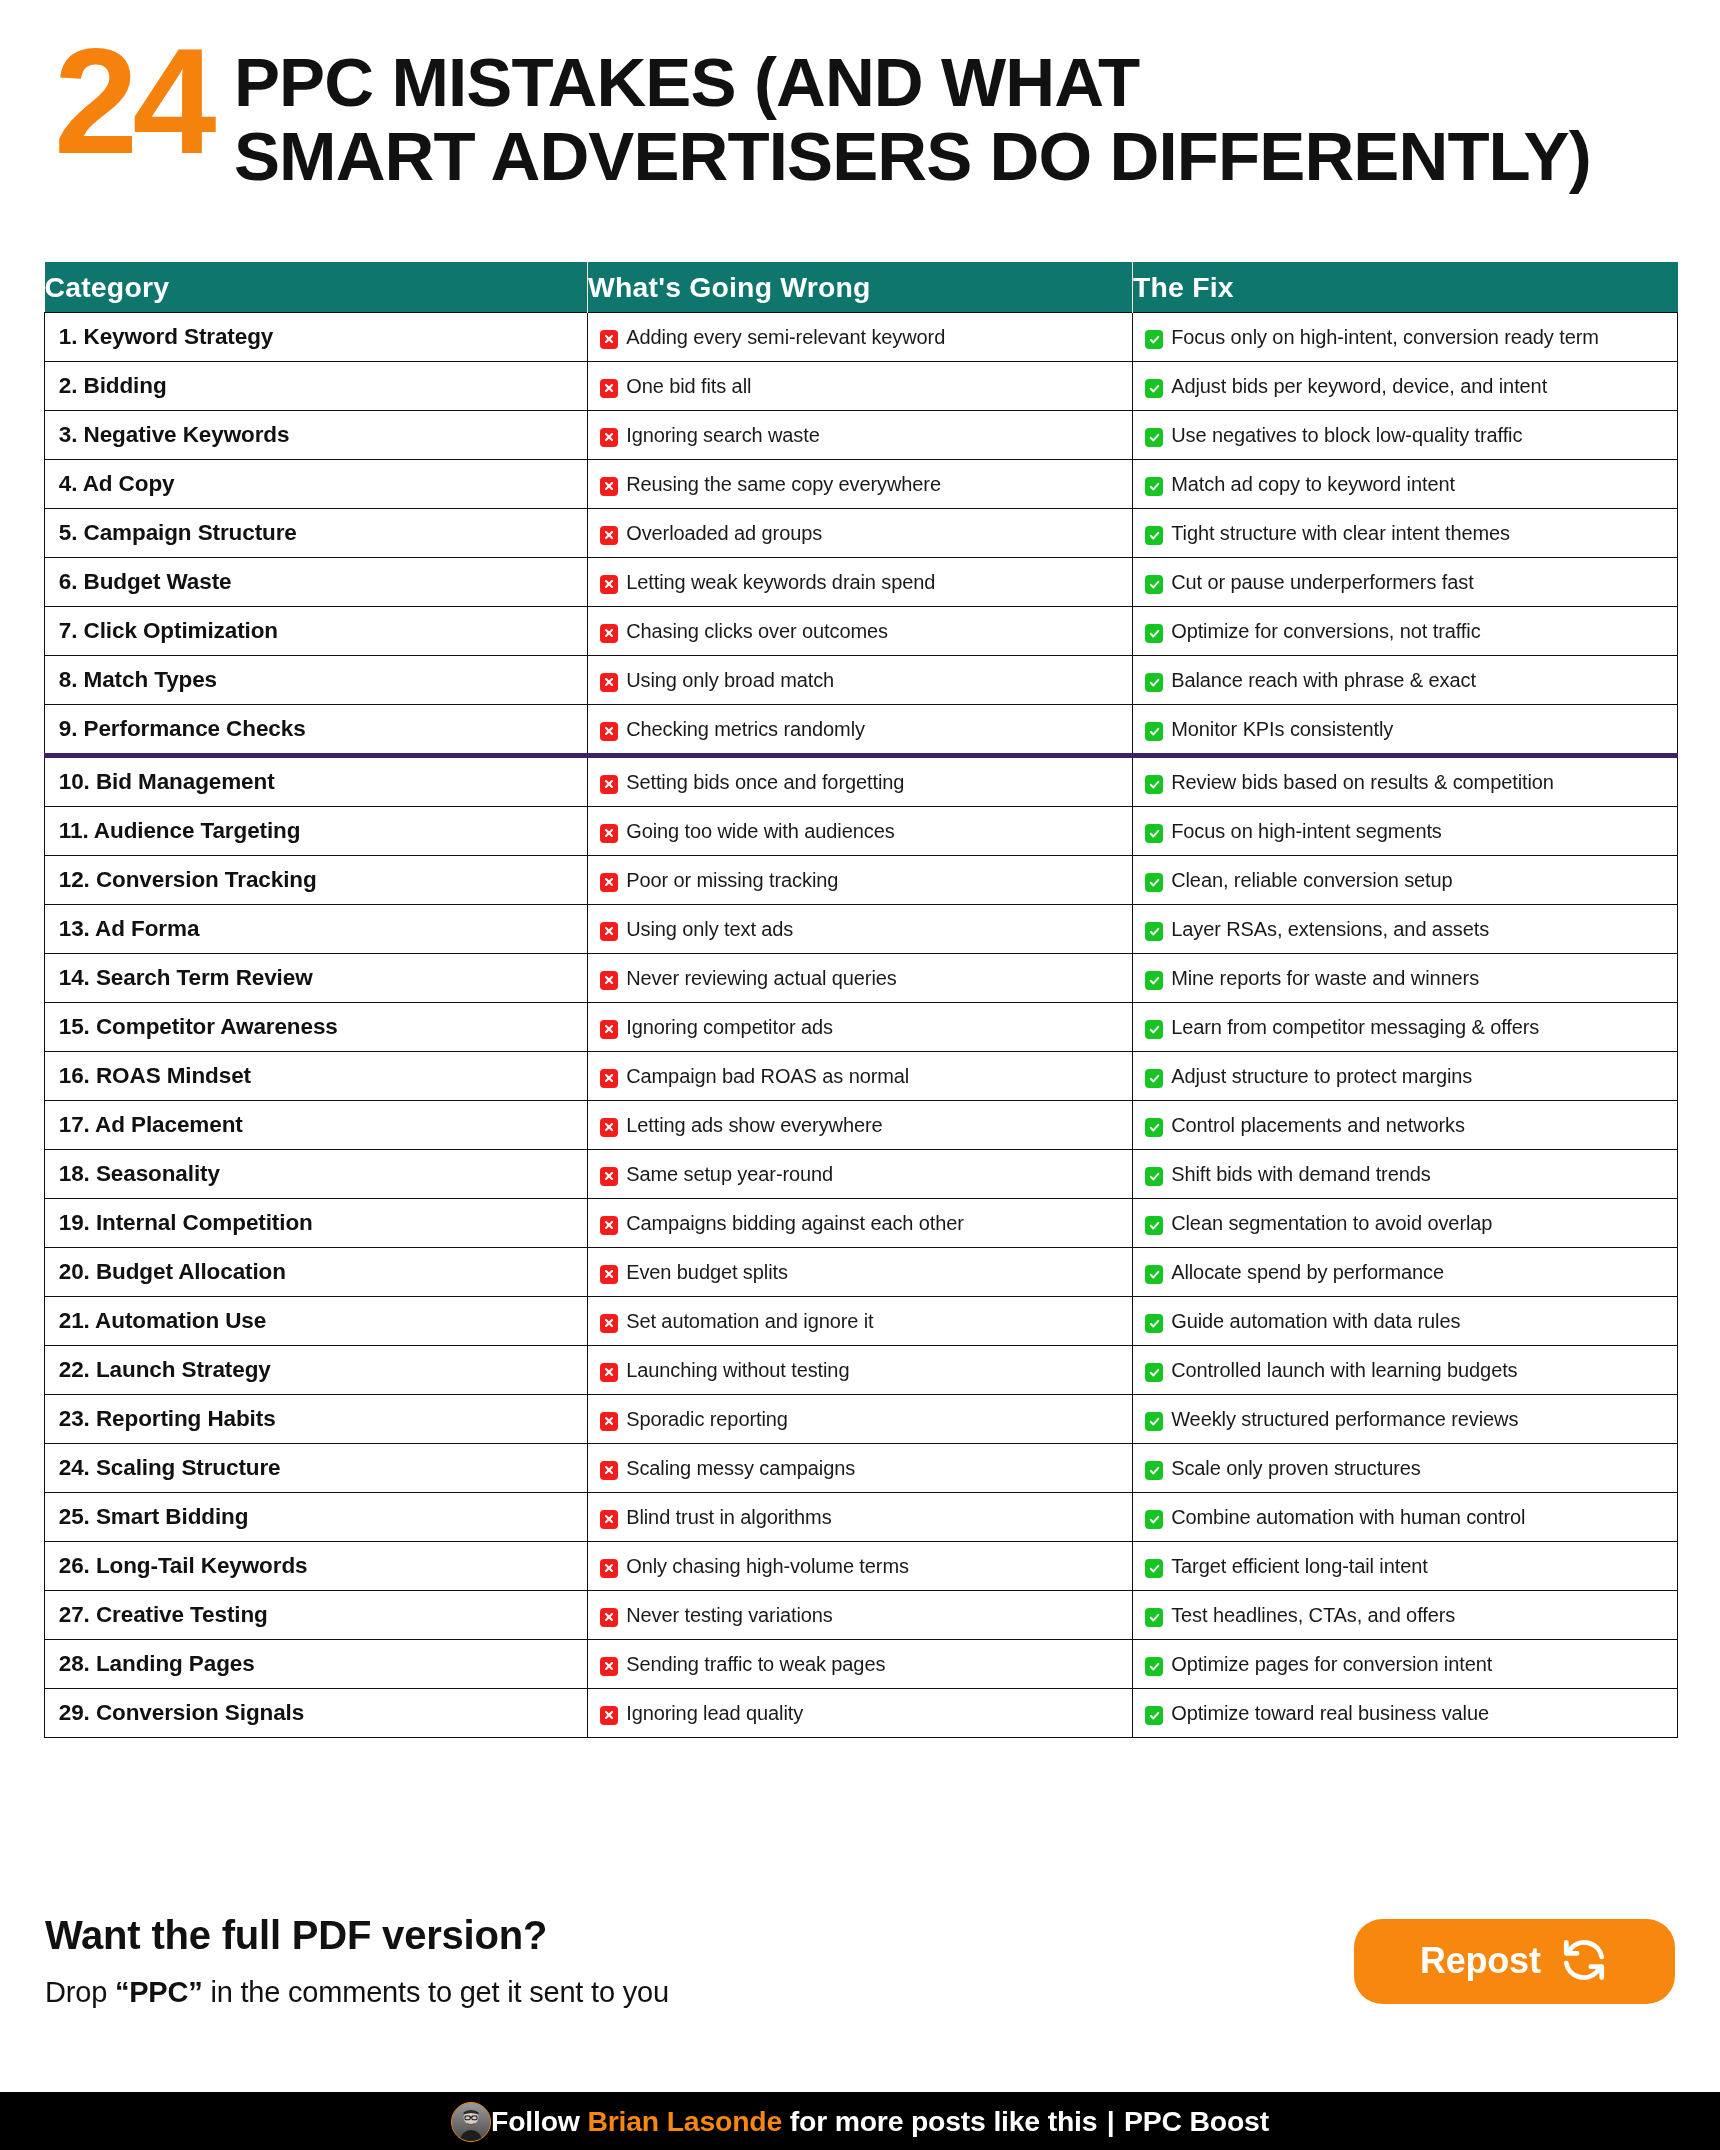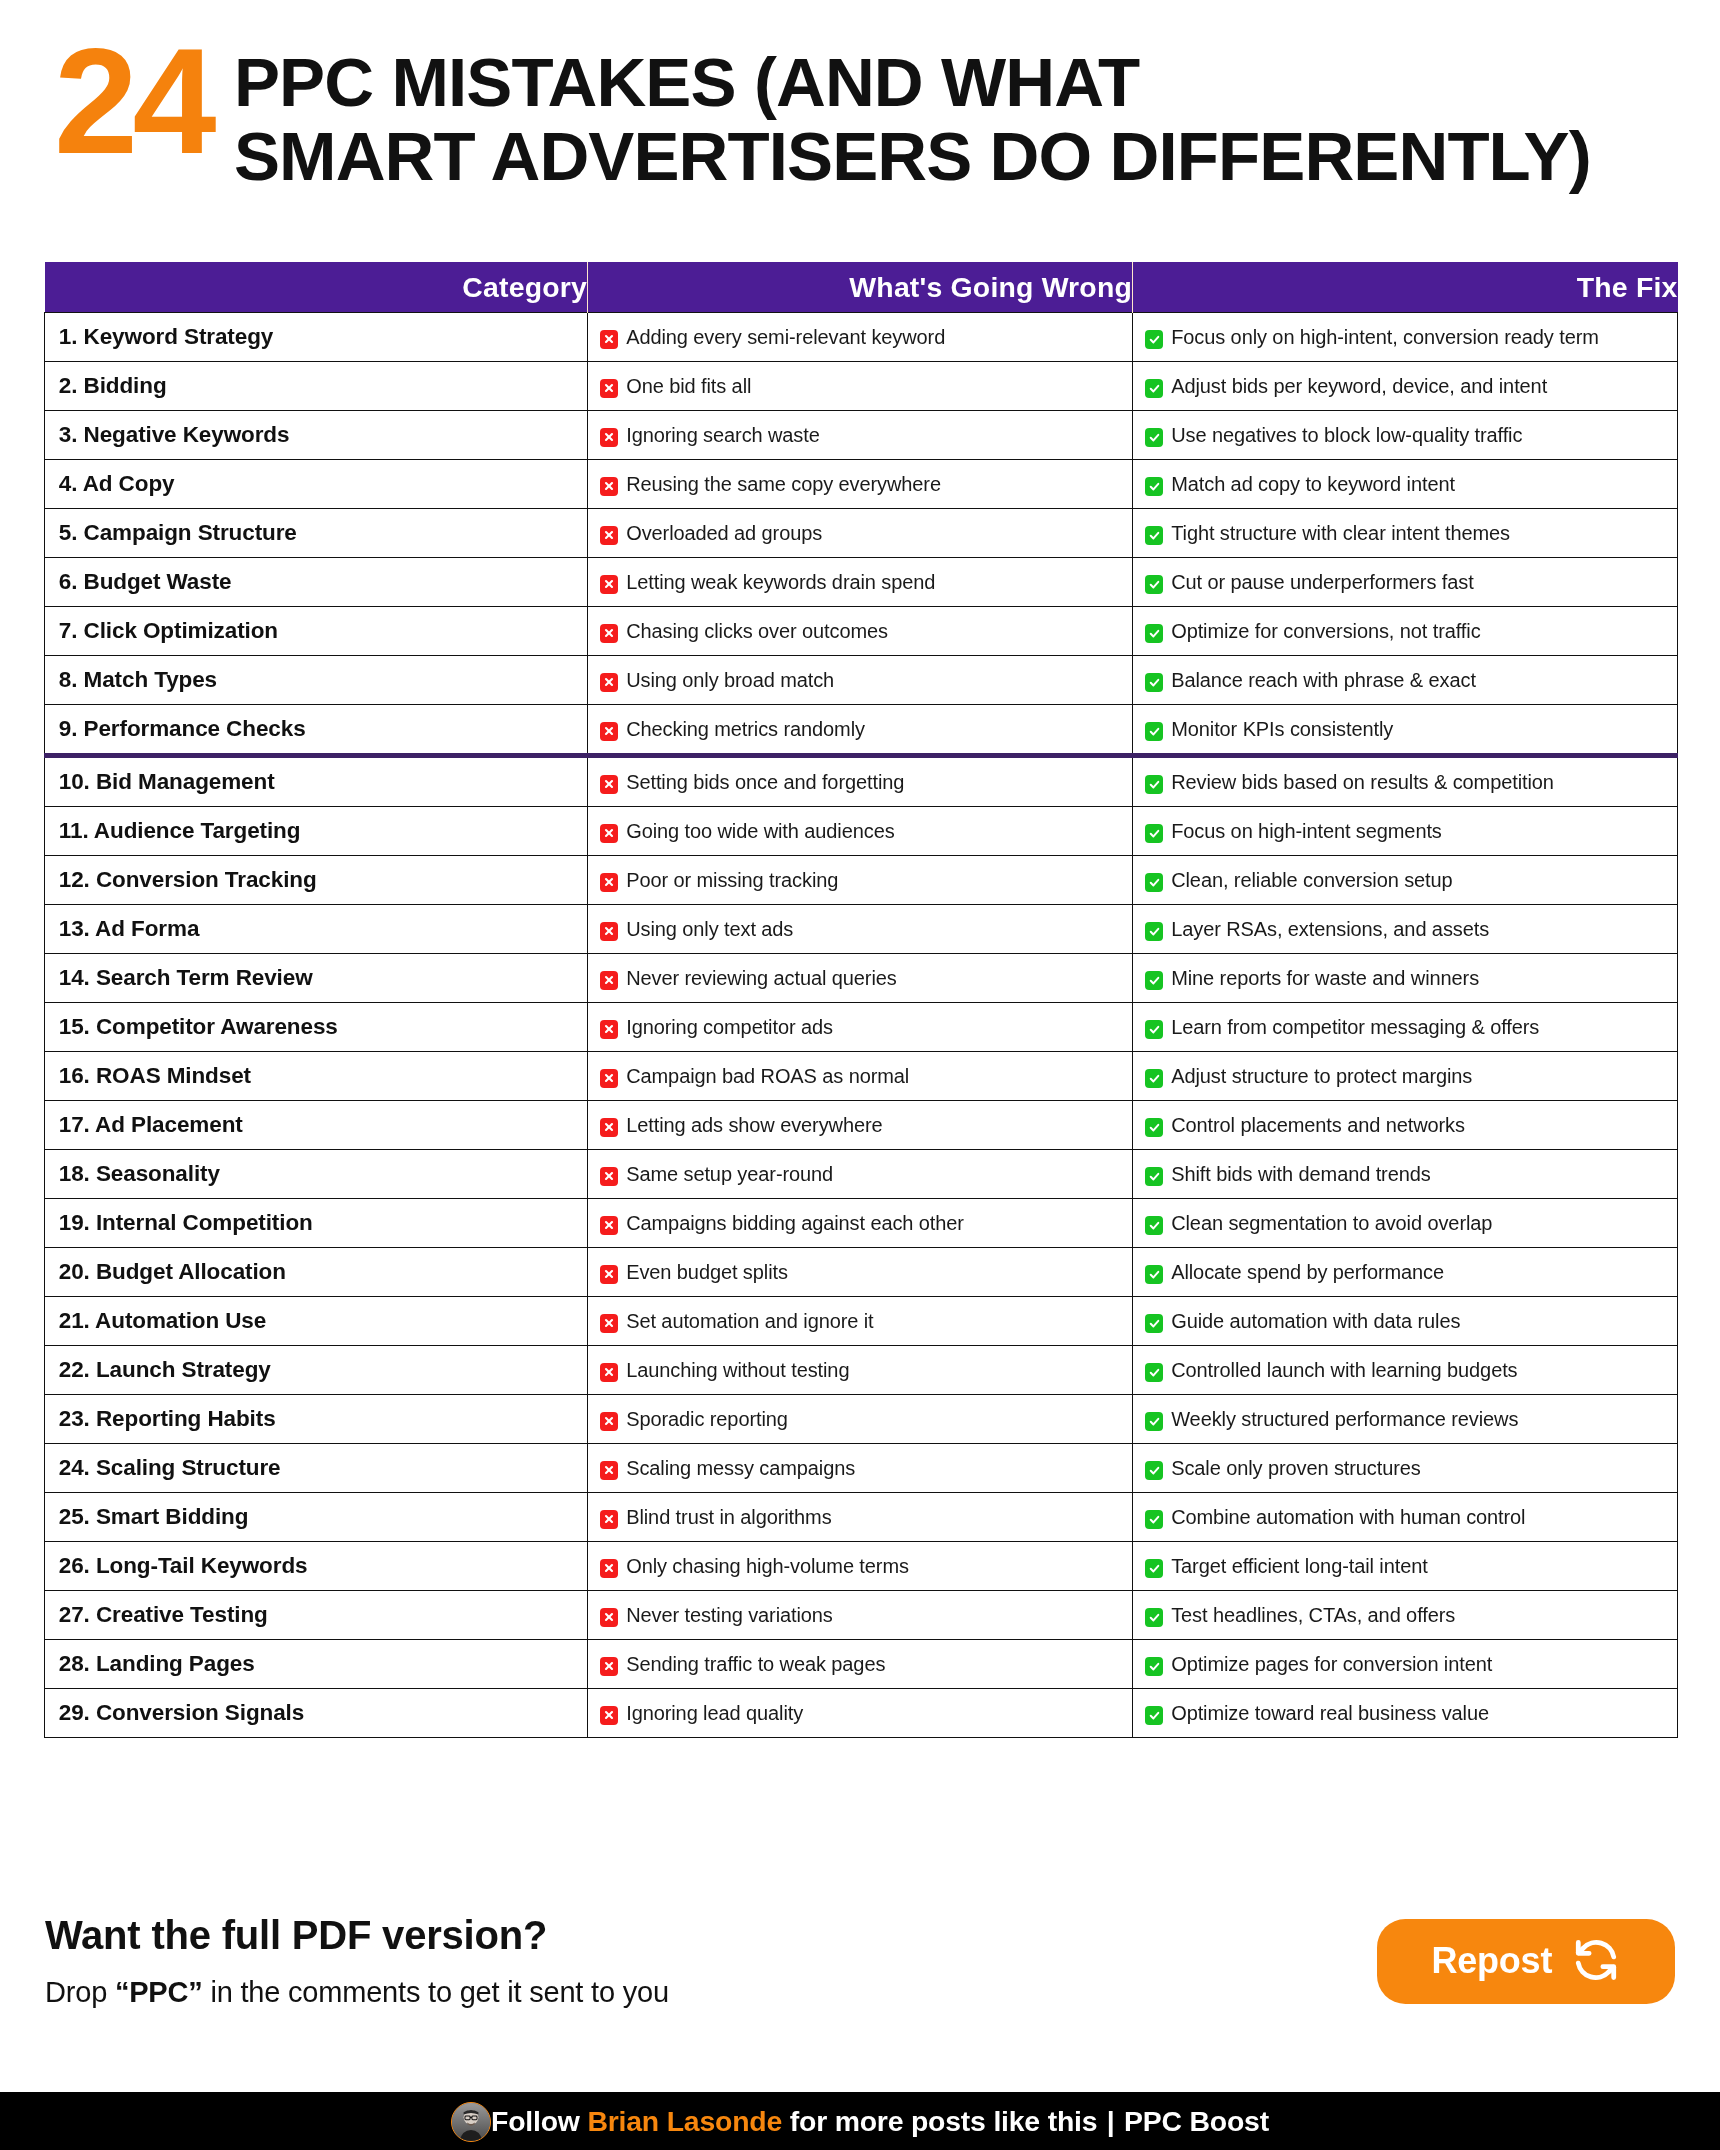--- a/index.html
+++ b/index.html
@@ -49,27 +49,27 @@
   table.grid{
     width:1633px;
     border-collapse:collapse;
     table-layout:fixed;
   }
   table.grid col.c1{width:543px;}
   table.grid col.c2{width:545px;}
   table.grid col.c3{width:545px;}
 
   thead th{
-    background:#4c1d95;
+    background:#0f766e;
     color:#ffffff;
     font-size:28.4px;
     font-weight:800;
     letter-spacing:0.2px;
     height:50px;
-    text-align:right;
+    text-align:left;
     border:none;
     border-right:1.8px solid #FFE6CC;
     padding:0;
   }
   thead th:last-child{border-right:none;}
 
   tbody td{
     border:1.4px solid #111111;
     height:48px;
     padding:0 0 0 12px;
@@ -122,21 +122,21 @@
     letter-spacing:-0.2px;
   }
   .cta-sub b{font-weight:800;}
 
   .repost-btn{
     position:absolute;
     right:0;top:5.5px;
     background:#F7870E;
     border-radius:28.4px;
     height:85px;
-    width:298px;
+    width:321px;
     display:flex;align-items:center;justify-content:center;
     gap:18.4px;
     box-sizing:border-box;
   }
   .repost-label{
     color:#ffffff;font-size:36px;font-weight:800;letter-spacing:-0.2px;
   }
 
   
   .footer-bar{

